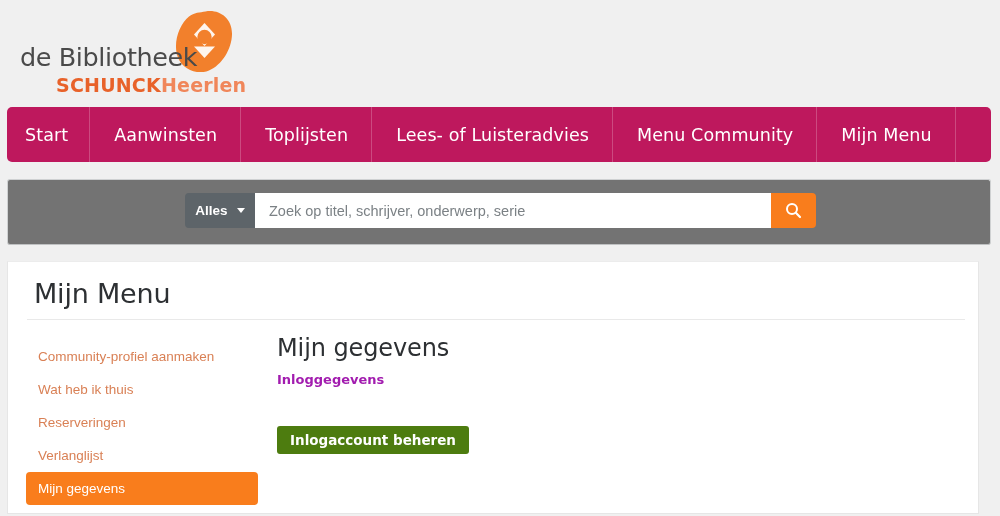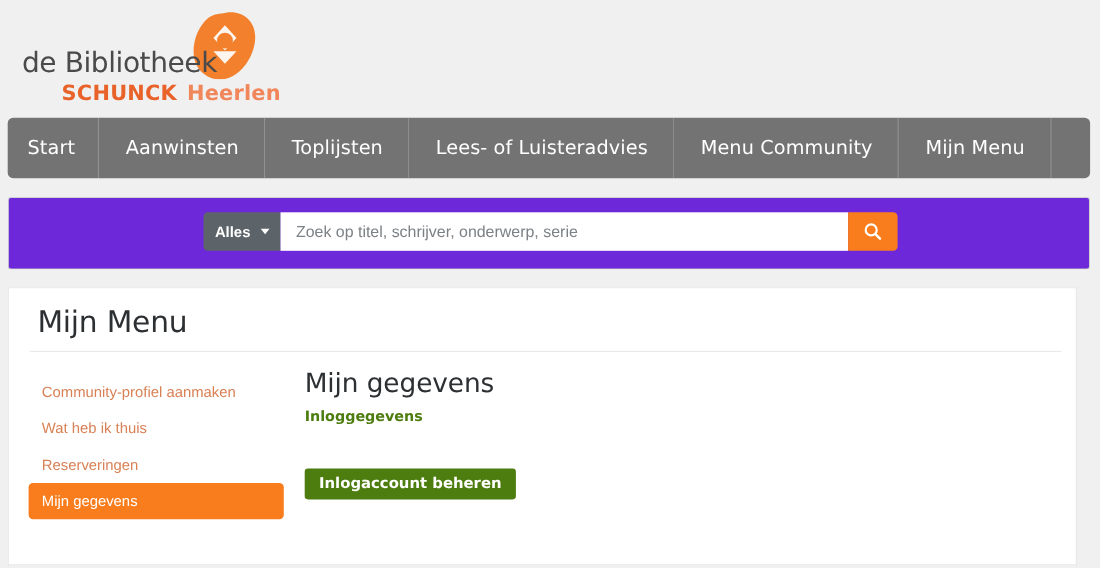--- a/index.html
+++ b/index.html
@@ -50,30 +50,30 @@
     position: absolute;
     left: 36px;
     top: 66px;
     font-family: "DejaVu Sans", sans-serif;
     font-size: 19px;
     font-weight: bold;
     letter-spacing: 0.2px;
     white-space: nowrap;
   }
   .logo-sub .schunck { color: #e8622a; }
-  .logo-sub .place { color: #f0865a; margin-left: 9px; }
+  .logo-sub .place { color: #f0865a; }
 
   
   .navbar {
     position: absolute;
     left: 7px;
     top: 107px;
     width: 984px;
     height: 55px;
-    background: #737373;
+    background: #be185d;
     border-radius: 5px;
     display: flex;
     align-items: stretch;
     box-sizing: border-box;
     overflow: hidden;
   }
   .nav-item {
     display: flex;
     align-items: center;
     padding: 0 24px;
@@ -91,21 +91,21 @@
   }
 
   
   .searchpanel {
     position: absolute;
     left: 7px;
     top: 179px;
     width: 984px;
     height: 66px;
     box-sizing: border-box;
-    background: #6d28d9;
+    background: #737373;
     border: 1px solid #cfd1d2;
     border-bottom-color: #bfc1c2;
     border-radius: 3px;
   }
   .searchbar {
     position: absolute;
     left: 177px;
     top: 13px;
     height: 35px;
     display: flex;
@@ -218,21 +218,21 @@
     font-size: 24px;
     color: #2d3033;
     letter-spacing: -0.1px;
     margin: 0;
     font-weight: normal;
   }
   .sub-title {
     font-family: "DejaVu Sans", sans-serif;
     font-size: 13px;
     font-weight: bold;
-    color: #4d7c0f;
+    color: #a21caf;
     margin: 0;
     position: absolute;
     top: 38px;
     left: 0;
     white-space: nowrap;
   }
   .pane-text {
     position: absolute;
     top: 68px;
     left: 0;
@@ -302,20 +302,21 @@
 </div>
 
 <div class="content">
   <div class="page-title">Mijn Menu</div>
   <div class="title-rule"></div>
 
   <div class="sidebar">
     <a class="side-link" href="#">Community-profiel aanmaken</a>
     <a class="side-link" href="#">Wat heb ik thuis</a>
     <a class="side-link" href="#">Reserveringen</a>
+    <a class="side-link" href="#">Verlanglijst</a>
     <a class="side-link active" href="#">Mijn gegevens</a>
   </div>
 
   <div class="pane">
     <h2 class="pane-title">Mijn gegevens</h2>
     <h3 class="sub-title">Inloggegevens</h3>
     <button class="primary-btn">Inlogaccount beheren</button>
   </div>
 </div>
 

